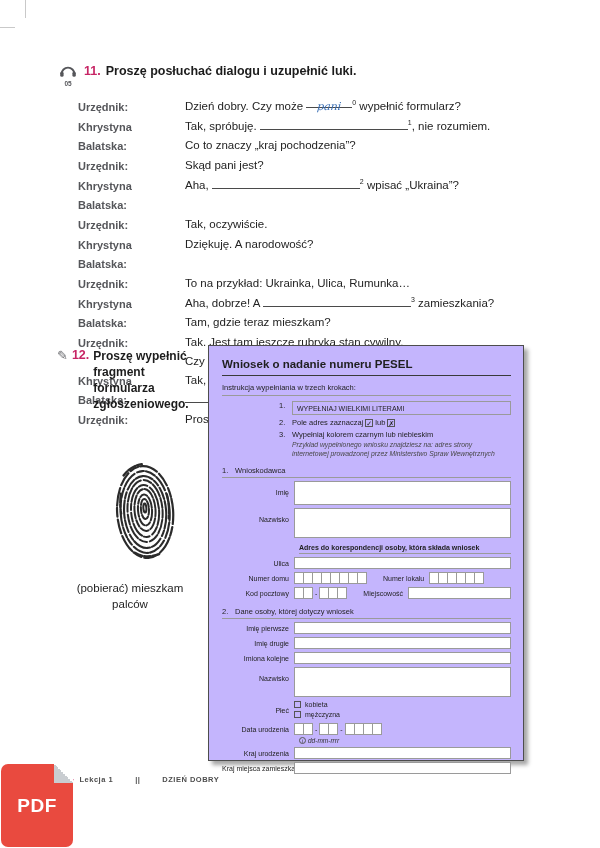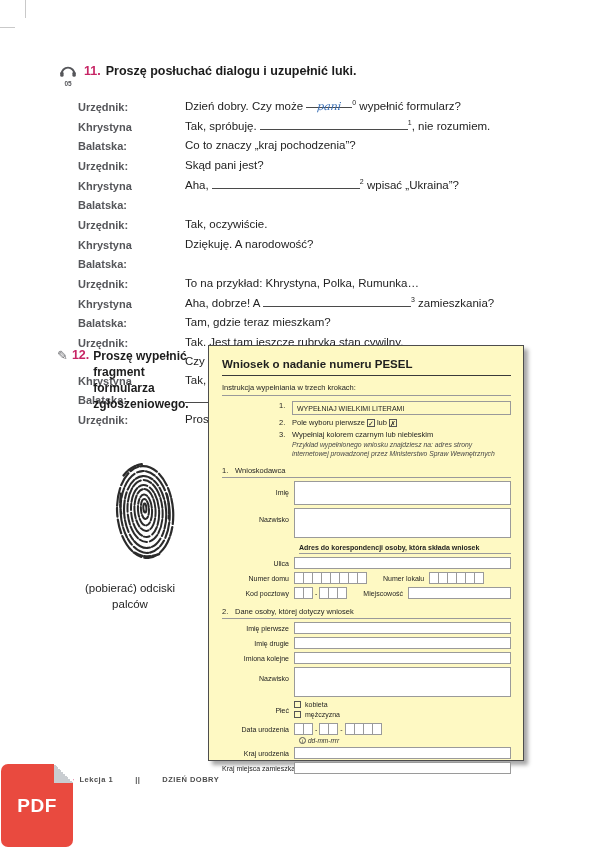--- a/index.html
+++ b/index.html
@@ -35,21 +35,21 @@
   
   .ex12{position:absolute;left:57px;top:348px;width:150px;}
   .ex12-head{display:flex;gap:4px;}
   .pencil{color:#6b6c70;font-size:13px;line-height:13px;margin-top:1px;}
   .ex12 .ex-num{margin-top:0;}
   .ex12-title{font-weight:bold;font-size:12px;line-height:16px;color:#1c1c1c;width:102px;}
   .fingerprint{position:absolute;left:55px;top:104px;}
   .fp-caption{position:absolute;left:-12px;top:232px;width:170px;text-align:center;font-size:11.5px;line-height:16px;color:#232323;}
 
   
-  .form-box{position:absolute;left:208px;top:345px;width:316px;height:416px;background:#fef9c3;
+  .form-box{position:absolute;left:208px;top:345px;width:316px;height:416px;background:#c4b5fd;
     border:1.5px solid #4d4d4d;box-shadow:4px 4px 4px rgba(0,0,0,.35);padding:12px 12px 10px 13px;font-size:7.5px;color:#1f1f1f;}
   .form-title{font-size:11.5px;font-weight:bold;border-bottom:1.7px solid #3a3a3a;padding-bottom:5px;}
   .instr-head{margin-top:7px;padding-bottom:3px;border-bottom:1px solid #9a9a9a;font-size:7.5px;}
   .steps{margin:5px 0 0 57px;}
   .step{display:flex;margin-top:3px;line-height:9px;align-items:flex-start;}
   .step-num{width:13px;flex:none;}
   .step1-box{flex:1;border:1px solid #9a9a9a;padding:2px 4px 1px 4px;font-size:7px;}
   .cb{display:inline-block;width:8px;height:8px;border:1px solid #555;font-size:7px;line-height:7px;text-align:center;vertical-align:-1px;margin:0 2px;}
   .step-note{margin:2px 0 0 13px;font-style:italic;font-size:6.8px;line-height:8.5px;color:#474747;width:215px;}
   .sect-head{display:flex;margin-top:8px;padding-bottom:2px;border-bottom:1px solid #9a9a9a;font-size:7.5px;}
@@ -122,21 +122,21 @@
         <div class="speaker">Urzędnik:</div>
         <div>
           <div class="dline">Tak, oczywiście.</div>
         </div>
         <div class="speaker">Khrystyna Balatska:</div>
         <div>
           <div class="dline">Dziękuję. A narodowość?</div>
         </div>
         <div class="speaker">Urzędnik:</div>
         <div>
-          <div class="dline">To na przykład: Khrystyna, Polka, Rumunka…</div>
+          <div class="dline">To na przykład: Ukrainka, Ulica, Rumunka…</div>
         </div>
         <div class="speaker">Khrystyna Balatska:</div>
         <div>
           <div class="dline">Aha, dobrze! A <span class="blank"></span><sup class="bsup">3</sup> zamieszkania?</div>
           <div class="dline">Tam, gdzie teraz mieszkam?</div>
         </div>
         <div class="speaker">Urzędnik:</div>
         <div>
           <div class="dline">Tak. Jest tam jeszcze rubryka stan cywilny.</div>
           <div class="dline">Czy pani to <span class="blank"></span><sup class="bsup">4</sup>?</div>
@@ -172,37 +172,37 @@
           <ellipse cx="33" cy="57" rx="4" ry="10" stroke-width="2" stroke-dasharray="6 2 9 2"></ellipse>
           <ellipse cx="33" cy="56" rx="1.5" ry="4.5" stroke-width="2"></ellipse>
           <path d="M14 22 q8 -9 19 -10" stroke-width="2.4" stroke-dasharray="5 2 8 2"></path>
           <path d="M10 40 q-2 10 -1 20" stroke-width="2.2" stroke-dasharray="9 2 5 2"></path>
           <path d="M56 44 q2 12 0 24" stroke-width="2.2" stroke-dasharray="7 2 10 2"></path>
           <path d="M20 100 q10 7 24 3" stroke-width="2.3" stroke-dasharray="8 2 6 2"></path>
         </g>
       </svg>
     </div>
     <div class="fp-caption">
-      <div>(pobierać) odciski</div>
+      <div>(pobierać) mieszkam</div>
       <div>palców</div>
     </div>
   </section>
 
   <div class="form-box">
     <div class="form-title">Wniosek o nadanie numeru PESEL</div>
     <div class="instr-head">Instrukcja wypełniania w trzech krokach:</div>
 
     <div class="steps">
       <div class="step">
         <span class="step-num">1.</span>
         <span class="step1-box">WYPEŁNIAJ WIELKIMI LITERAMI</span>
       </div>
       <div class="step">
         <span class="step-num">2.</span>
-        <span><span>Pole wyboru pierwsze</span><span class="cb">✓</span><span>lub</span><span class="cb">✗</span></span>
+        <span><span>Pole adres zaznaczaj</span><span class="cb">✓</span><span>lub</span><span class="cb">✗</span></span>
       </div>
       <div class="step">
         <span class="step-num">3.</span>
         <span>Wypełniaj kolorem czarnym lub niebieskim</span>
       </div>
       <div class="step-note">Przykład wypełnionego wniosku znajdziesz na: adres strony internetowej prowadzonej przez Ministerstwo Spraw Wewnętrznych</div>
     </div>
 
     <div class="sect-head">
       <span class="sect-num">1.</span>

